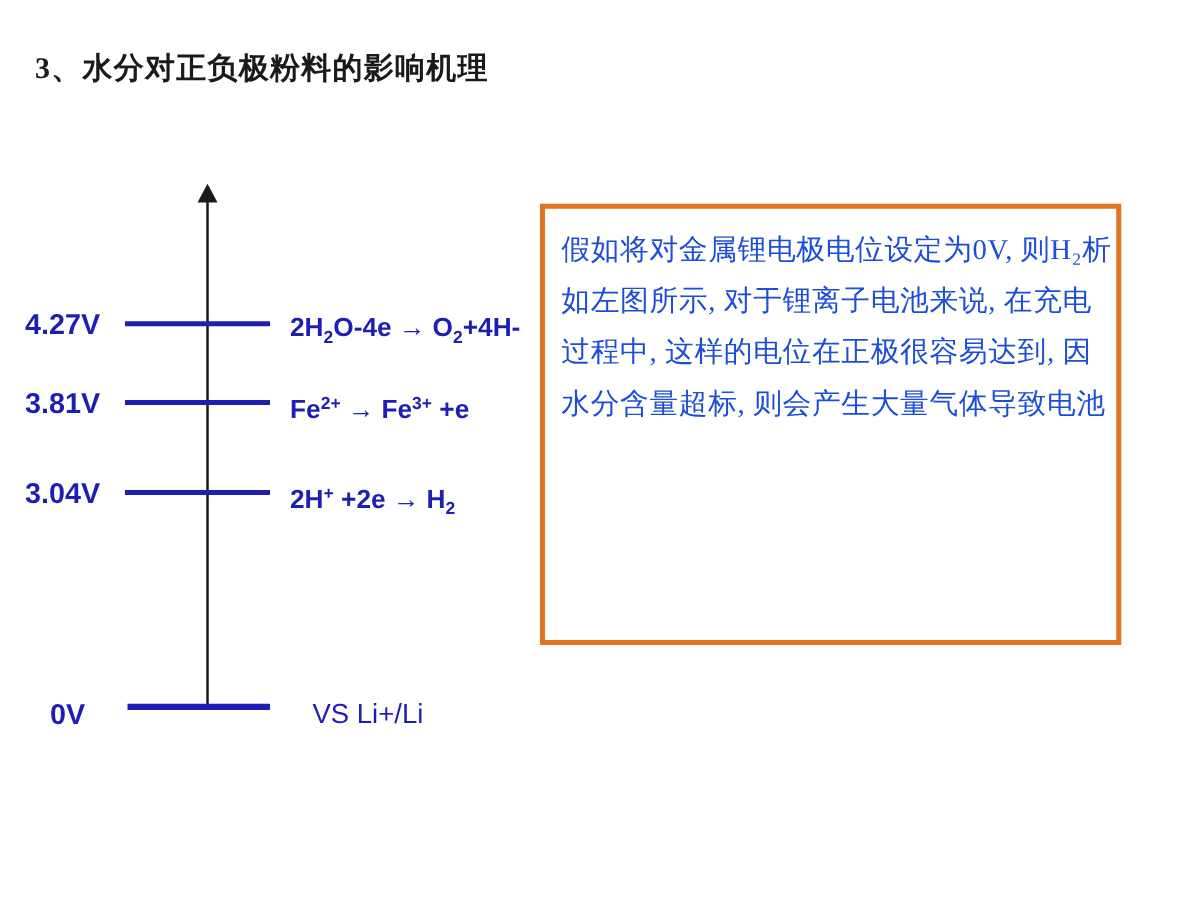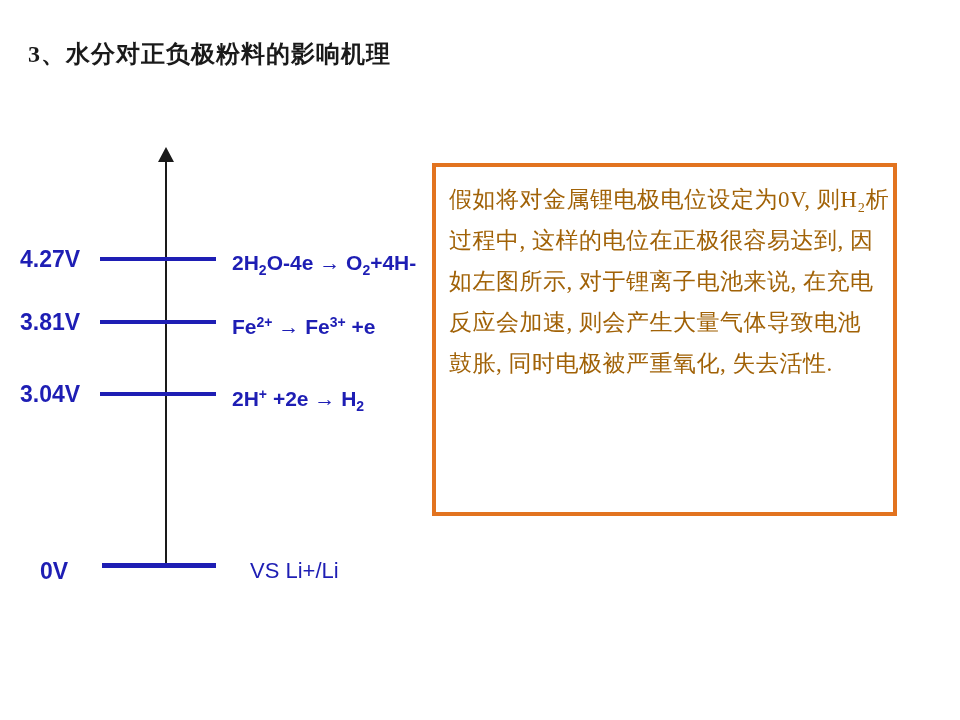--- a/index.html
+++ b/index.html
@@ -62,21 +62,21 @@
   .note-box{
     position:absolute;left:432px;top:163px;
     width:465px;height:353px;
     box-sizing:border-box;
     border:4px solid var(--orange);
     background:#ffffff;
   }
   .note-text{
     padding:12px 8px 0 13px;
     font-family:"Liberation Serif",serif;
-    font-size:23px;color:#a16207;
+    font-size:23px;color:#1d4ed8;
   }
   .note-line{
     height:41px;line-height:41px;
     white-space:nowrap;letter-spacing:0.5px;
   }
 </style>
 </head>
 <body>
 
 <div class="slide">
@@ -108,20 +108,19 @@
     <div class="level baseline" style="top:565px">
       <span class="vlabel">0V</span>
       <span class="hline"></span>
       <span class="reference">VS Li+/Li</span>
     </div>
   </div>
 
   <div class="note-box">
     <div class="note-text">
         <div class="note-line">假如将对金属锂电极电位设定为0V, 则H₂析</div>
+        <div class="note-line">如左图所示, 对于锂离子电池来说, 在充电</div>
         <div class="note-line">过程中, 这样的电位在正极很容易达到, 因</div>
-        <div class="note-line">如左图所示, 对于锂离子电池来说, 在充电</div>
-        <div class="note-line">反应会加速, 则会产生大量气体导致电池</div>
-        <div class="note-line">鼓胀, 同时电极被严重氧化, 失去活性.</div>
+        <div class="note-line">水分含量超标, 则会产生大量气体导致电池</div>
       </div>
   </div>
 
 </div>
 
 </body></html>

